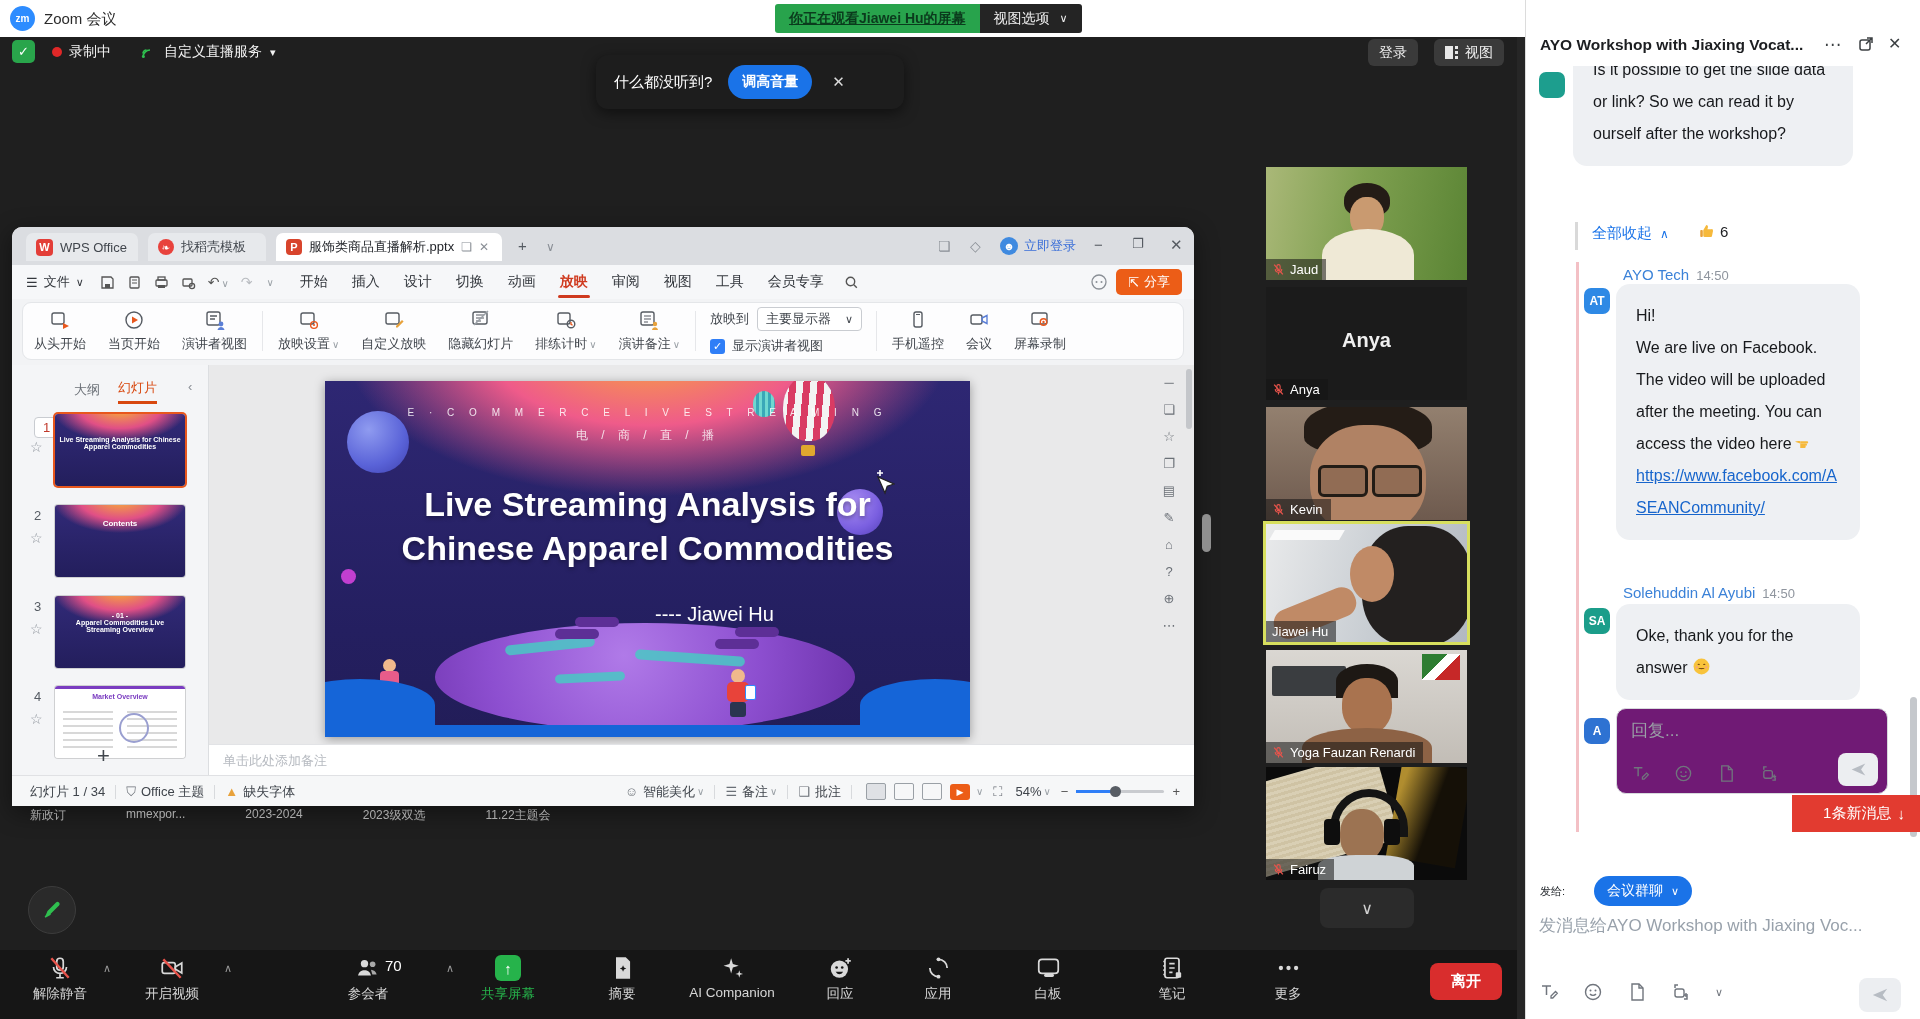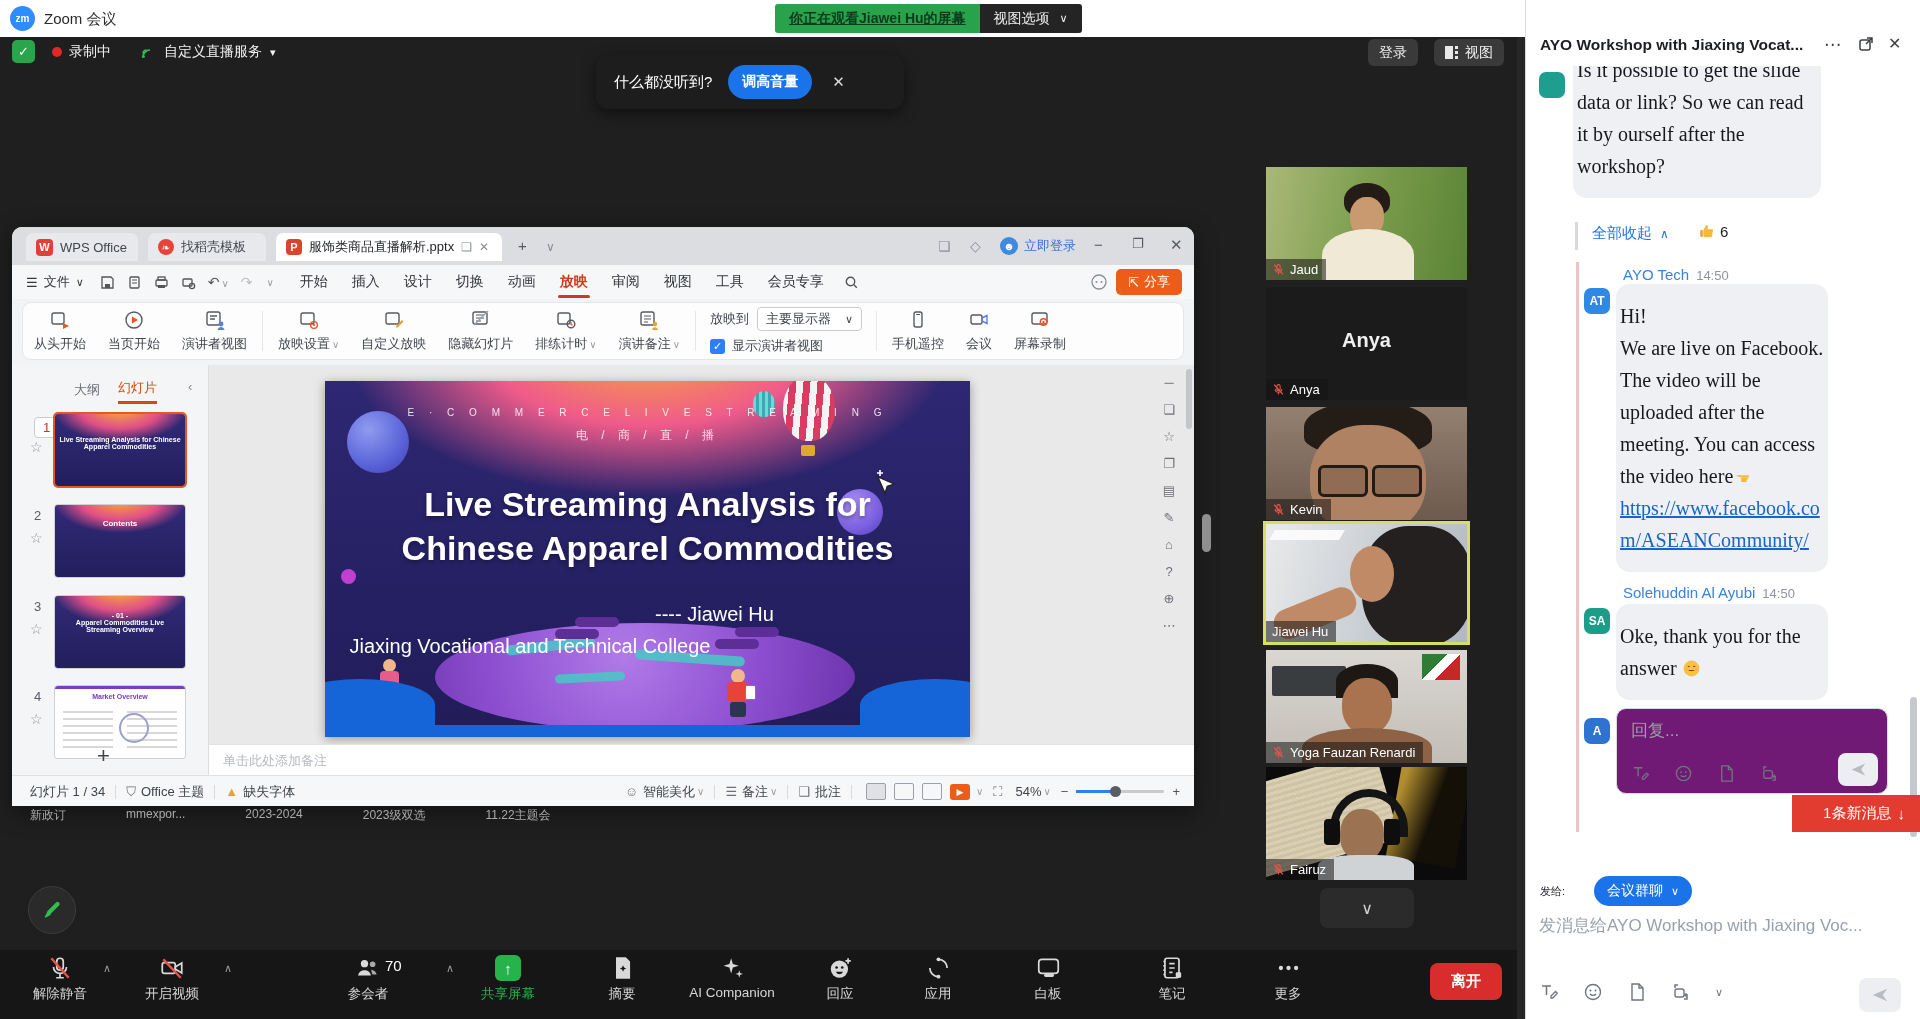--- a/index.html
+++ b/index.html
@@ -175,21 +175,21 @@
             display:flex;align-items:center;justify-content:center;}
 
   
   .chat{left:1525px;top:0;width:395px;height:1019px;background:#ffffff;border-left:1px solid #dcdcdc;box-sizing:border-box;}
   .chat .abs{position:absolute;}
   .chat-header{left:0;top:0;width:395px;height:66px;background:#fff;z-index:5;}
   .chat-title{left:14px;top:36px;font-size:15.5px;font-weight:bold;color:#1c1e21;width:270px;white-space:nowrap;overflow:hidden;}
   .hd-ic{top:34px;color:#3c4043;font-size:17px;}
   .redline{left:50px;top:262px;width:3px;height:570px;background:#f3c0c5;z-index:0;}
   .grayline{left:49px;top:222px;width:3px;height:28px;background:#d9d9d9;}
-  .bubble{background:#eef0f3;border-radius:14px;padding:16px 4px;font-size:20px;line-height:32px;color:#17191c;z-index:1;font-family:Liberation Serif, serif;}
+  .bubble{background:#eef0f3;border-radius:14px;padding:16px 20px;font-size:16px;line-height:32px;color:#17191c;z-index:1;}
   .b1{left:47px;top:38px;width:240px;}
   .b2{left:90px;top:284px;width:204px;}
   .b3{left:90px;top:604px;width:204px;}
   .msg-name{font-size:15px;color:#3b82d8;}
   .msg-time{font-size:13px;color:#8f959e;margin-left:7px;}
   .cavatar{width:26px;height:26px;border-radius:7px;color:#fff;font-size:12px;font-weight:bold;
            display:flex;align-items:center;justify-content:center;z-index:2;}
   .link{color:#1765cc;text-decoration:underline;word-break:break-all;}
   .collapse{left:66px;top:224px;font-size:15px;color:#1a73e8;display:flex;gap:8px;align-items:center;z-index:1;}
   .react-chip{left:172px;top:222px;display:flex;align-items:center;gap:4px;font-size:15px;color:#202124;z-index:1;}
@@ -515,21 +515,20 @@
           <div class="squig" style="left:70px;top:18px;width:90px;height:10px;transform:rotate(-6deg);"></div>
           <div class="squig" style="left:200px;top:30px;width:110px;height:10px;transform:rotate(4deg);"></div>
           <div class="squig" style="left:120px;top:50px;width:70px;height:9px;transform:rotate(-3deg);"></div>
           <div class="step" style="left:140px;top:-6px;width:44px;height:10px;"></div>
           <div class="step" style="left:120px;top:6px;width:44px;height:10px;"></div>
           <div class="step" style="left:300px;top:4px;width:44px;height:10px;"></div>
           <div class="step" style="left:280px;top:16px;width:44px;height:10px;"></div>
         </div>
 
         <div class="abs sl-author" style="left:330px;top:222px;">---- Jiawei Hu</div>
-        <div class="abs sl-college" style="left:20px;top:254px;width:370px;text-align:center;">Jiaxing Vocational and Technical College</div>
 
         <div class="abs" style="left:52px;top:278px;width:26px;height:44px;">
           <div class="char-head" style="left:6px;top:0;width:13px;height:13px;"></div>
           <div style="position:absolute;left:3px;top:12px;width:19px;height:16px;background:#e85c8a;border-radius:4px;"></div>
           <div style="position:absolute;left:6px;top:27px;width:13px;height:15px;background:#3aa8b8;border-radius:3px;"></div>
         </div>
         <div class="abs" style="left:398px;top:288px;width:30px;height:50px;">
           <div class="char-head" style="left:8px;top:0;width:14px;height:14px;"></div>
           <div style="position:absolute;left:4px;top:13px;width:22px;height:20px;background:#e8433a;border-radius:5px;"></div>
           <div style="position:absolute;left:22px;top:16px;width:9px;height:13px;background:#fff;border:1px solid #2d8cff;border-radius:2px;"></div>

